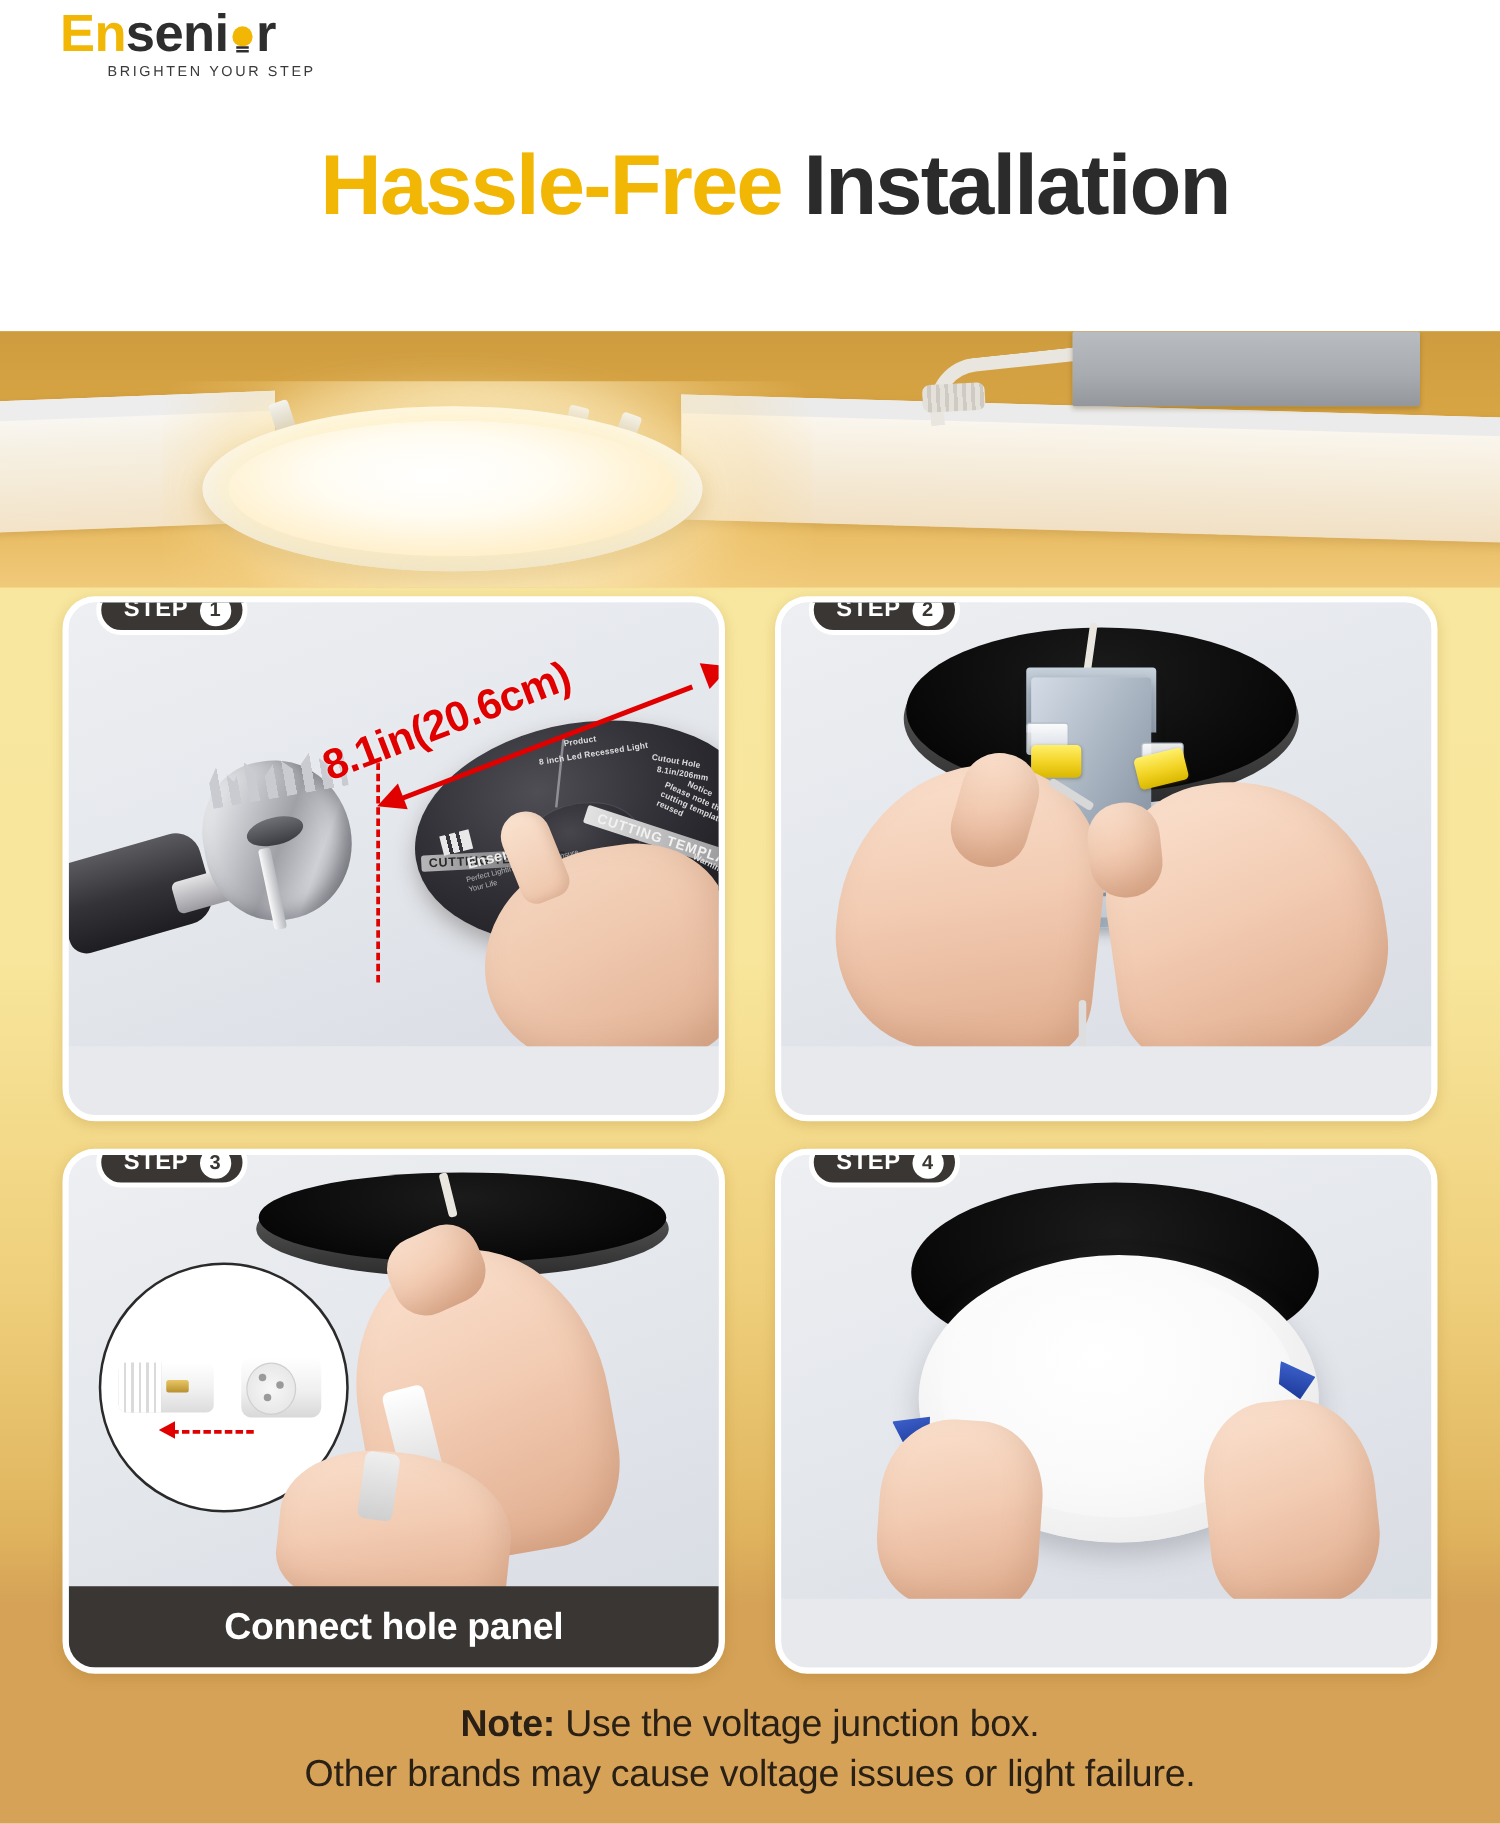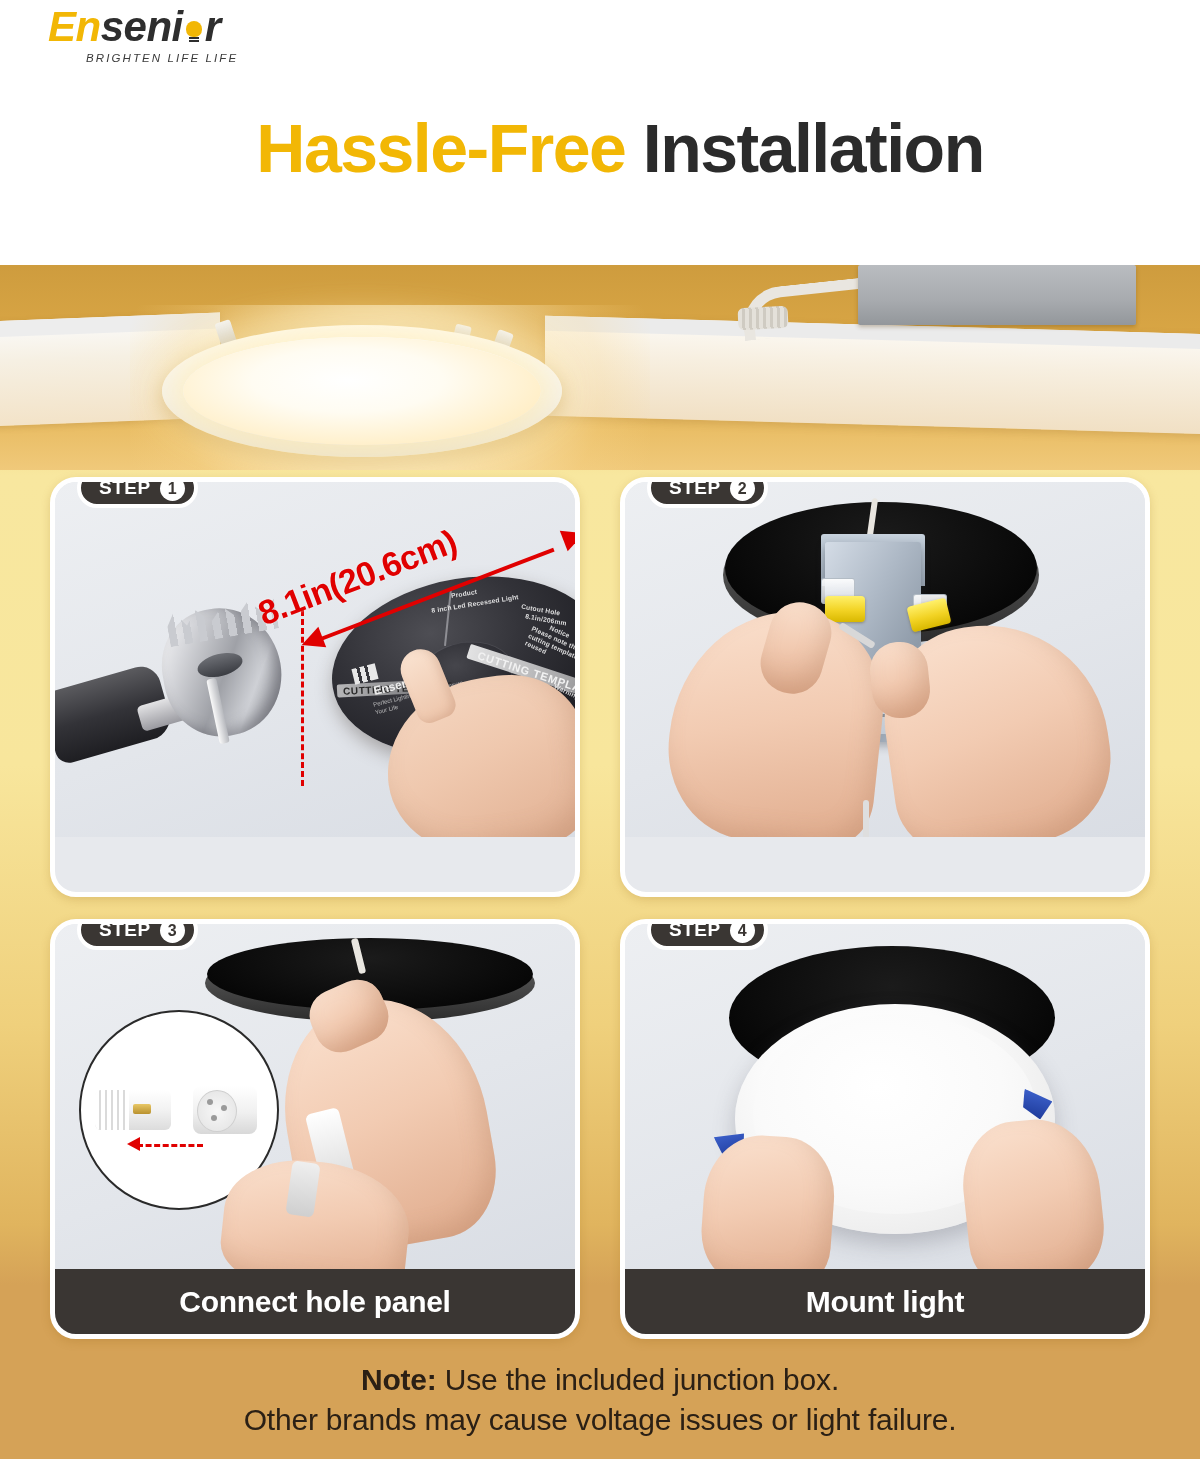--- a/index.html
+++ b/index.html
@@ -21,21 +21,20 @@
     left: 0; top: 0;
     width: 1200px;
     height: 265px;
     background: #ffffff;
   }
   .logo {
     position: absolute;
     left: 48px; top: 6px;
     width: 240px;
     height: 56px;
-    font-style: italic;
   }
   .logo-word {
     font-size: 42px;
     font-weight: bold;
     letter-spacing: -0.5px;
     line-height: 42px;
     white-space: nowrap;
   }
   .logo-en { color: #F2B705; }
   .logo-senior { color: #2E2E2E; }
@@ -666,21 +665,21 @@
 </style>
 </head>
 <body>
 
 <div class="header">
 
   <div class="logo">
     <div class="logo-word">
       <span class="logo-en">En</span><span class="logo-senior">seni</span><span class="logo-bulb"><span class="bulb-top"></span><span class="bulb-b1"></span><span class="bulb-b2"></span></span><span class="logo-senior">r</span>
     </div>
-    <div class="logo-tagline">BRIGHTEN LIFE LIFE</div>
+    <div class="logo-tagline">BRIGHTEN YOUR STEP</div>
   </div>
 
   <div class="headline">
     <span class="hl-gold">Hassle-Free</span><span class="hl-dark"> Installation</span>
   </div>
 </div>
 
 <div class="gold-body">
 
   <div class="hero">
@@ -821,22 +820,21 @@
         <div class="panel-inner"></div>
         <div class="spring-clip" style="left:92px;top:208px;transform:rotate(-18deg);"></div>
         <div class="spring-clip" style="left:396px;top:168px;transform:rotate(14deg);"></div>
         <div class="hand" style="left:78px;top:212px;width:130px;height:150px;border-radius:44% 40% 28% 36%;transform:rotate(4deg);"></div>
         <div class="hand" style="left:340px;top:196px;width:136px;height:164px;border-radius:40% 46% 34% 28%;transform:rotate(-6deg);"></div>
       </div>
       <div class="badge">
         <span class="badge-text">STEP</span>
         <span class="badge-num">4</span>
       </div>
-      <div class="caption">Mount light</div>
     </div>
   </div>
 
   <div class="note">
-    <div class="note-line1"><span class="note-bold">Note:</span><span> Use the included junction box.</span></div>
+    <div class="note-line1"><span class="note-bold">Note:</span><span> Use the voltage junction box.</span></div>
     <div class="note-line2">Other brands may cause voltage issues or light failure.</div>
   </div>
 
 </div>
 
 </body></html>

